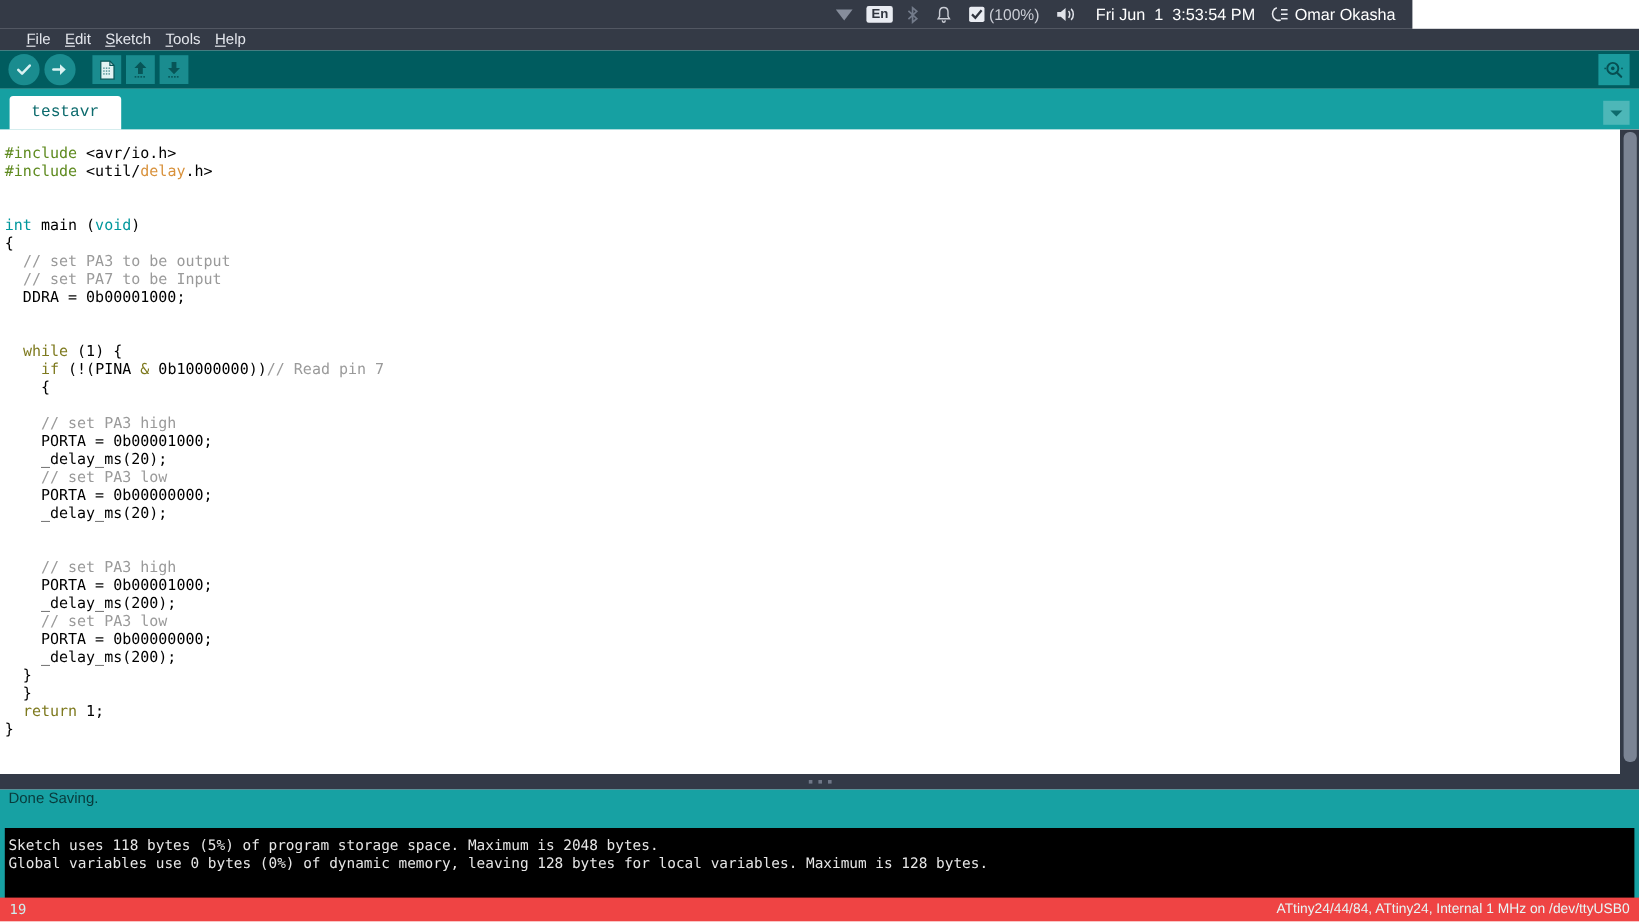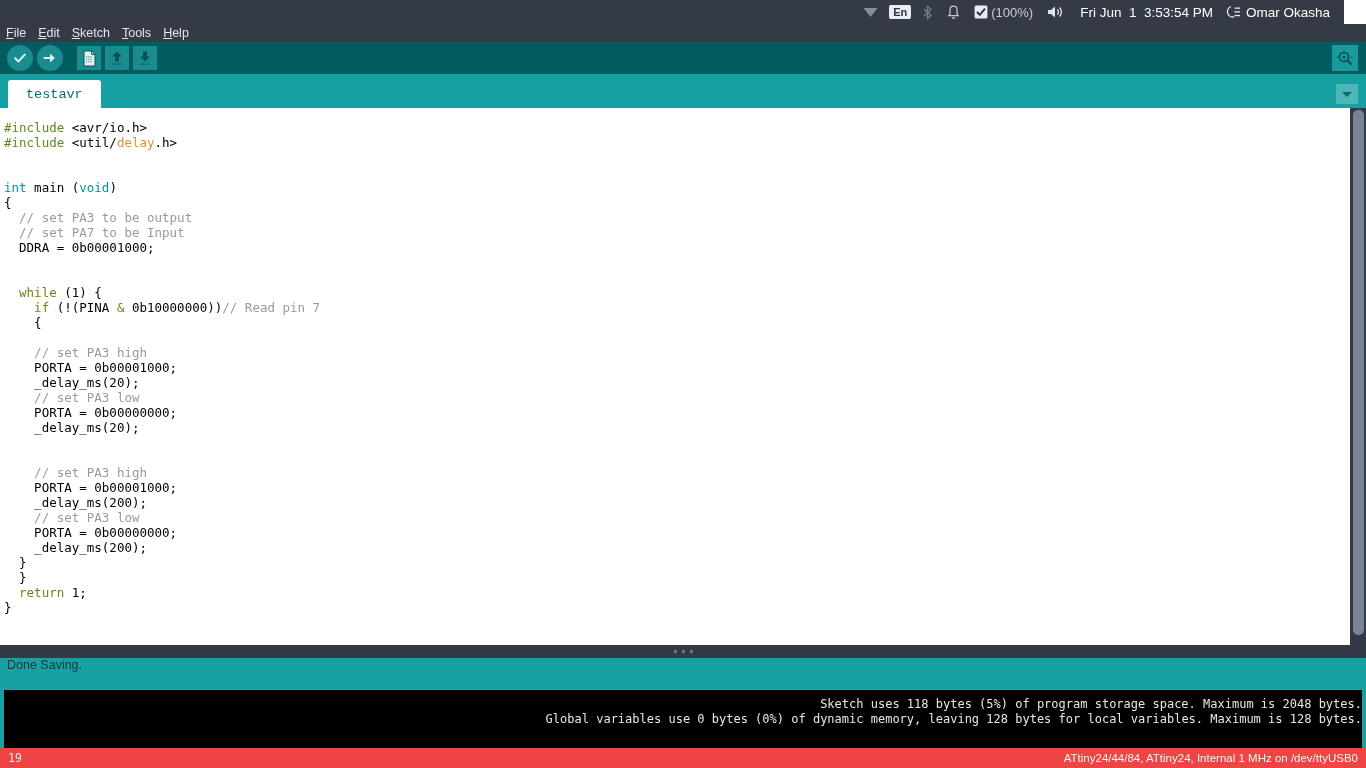--- a/index.html
+++ b/index.html
@@ -8,21 +8,21 @@
     width: 1366px; height: 768px;
     overflow: hidden;
     background: #ffffff;
     font-family: "DejaVu Sans", sans-serif;
   }
   body { position: relative; }
 
   
   #system-bar {
     position: absolute; left: 0; top: 0;
-    width: 1344px; height: 24px;
+    width: 1177px; height: 24px;
     background: #343a46;
     display: flex; align-items: center;
     color: #e8eaef;
   }
   #system-bar .spacer { flex: 1 1 auto; }
   #tray {
     display: flex; align-items: center; gap: 0px;
     height: 24px; padding-right: 6px;
     font-size: 12.5px;
   }
@@ -56,21 +56,21 @@
     font-size: 13.5px; color: #ffffff; font-weight: normal;
     font-family: "Liberation Sans", sans-serif;
   }
 
   
   #menu-bar {
     position: absolute; left: 0; top: 24px;
     width: 1366px; height: 18px;
     background: #343a46;
     display: flex; align-items: center;
-    padding-left: 0;
+    padding-left: 16px;
   }
   .menu-item {
     color: #e3e6ec;
     font-size: 12.5px;
     font-family: "Liberation Sans", sans-serif;
     padding: 0 6px;
     line-height: 18px;
     white-space: nowrap;
   }
   .menu-item .mn { text-decoration: underline; }
@@ -202,21 +202,20 @@
 
   
   #console {
     position: absolute; left: 0; top: 690px;
     width: 1366px; height: 72px;
     background: #000000;
     border-left: 4px solid #17a1a3;
     border-right: 4px solid #17a1a3;
     padding: 7px 0 0 3px;
     overflow: hidden;
-    text-align: right;
   }
   .console-line {
     color: #e6e6e6;
     font-family: "DejaVu Sans Mono", monospace;
     font-size: 12px;
     line-height: 15px;
     white-space: pre;
   }
 
   

